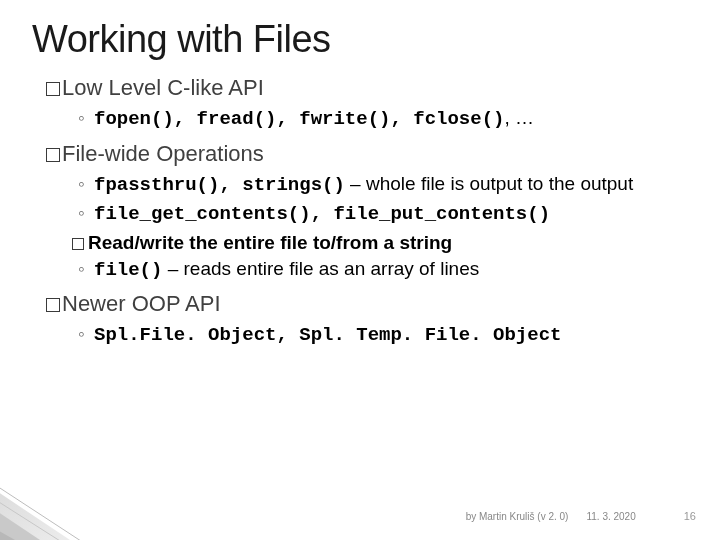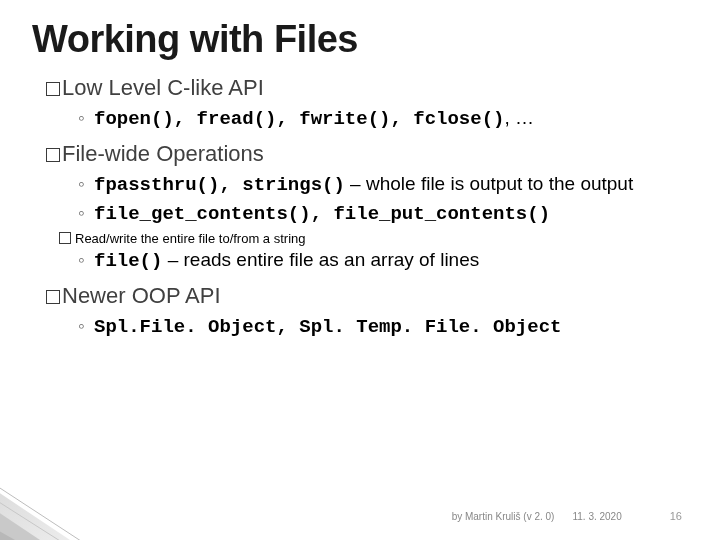--- a/index.html
+++ b/index.html
@@ -11,21 +11,21 @@
     position: relative;
   }
   .slide {
     width: 720px;
     height: 540px;
     position: relative;
     padding: 18px 32px 0 32px;
   }
   .title {
     font-size: 38px;
-    font-weight: 700;
+    font-weight: 400;
     color: #1a1a1a;
     letter-spacing: -0.5px;
     margin-bottom: 14px;
   }
   .section {
     font-size: 22px;
     font-weight: 400;
     color: #404040;
     margin-top: 8px;
     margin-bottom: 4px;
@@ -55,43 +55,44 @@
     top: 0;
     color: #6a6a6a;
   }
   .mono {
     font-family: "Courier New", monospace;
     font-weight: 700;
     color: #000;
   }
   .dark { color: #000; }
   .sub-item {
-    margin-left: 27px;
-    font-size: 13px;
+    margin-left: 40px;
+    font-size: 19px;
     color: #000;
     line-height: 1.35;
+    font-weight: bold;
   }
   .sub-box {
     display: inline-block;
     width: 12px;
     height: 12px;
     border: 1.5px solid #3a3a3a;
     margin-right: 4px;
     vertical-align: -1px;
   }
   .footer {
     position: absolute;
     bottom: 18px;
     left: 0;
     right: 0;
     display: flex;
     justify-content: flex-end;
     align-items: center;
     gap: 18px;
-    padding-right: 38px;
+    padding-right: 24px;
     font-size: 10px;
     color: #888;
   }
   .pagenum { font-size: 11px; color: #999; margin-left: 30px; text-align: right; }
   .corner-art {
     position: absolute;
     left: -20px;
     bottom: -20px;
     width: 180px;
     height: 120px;

